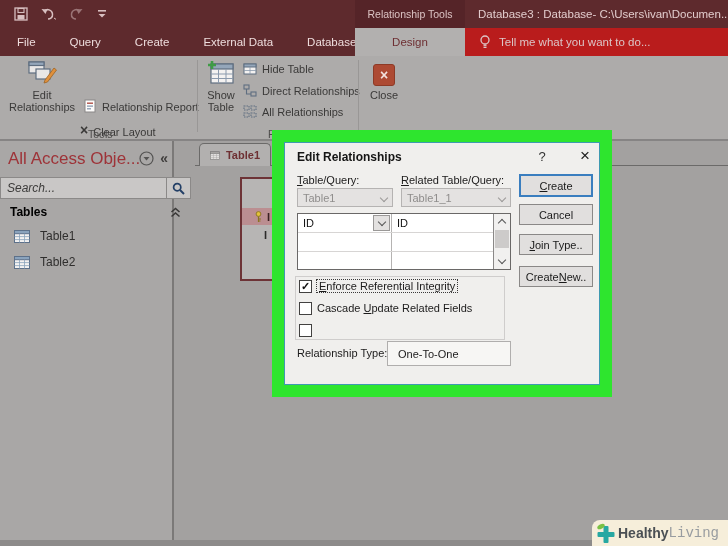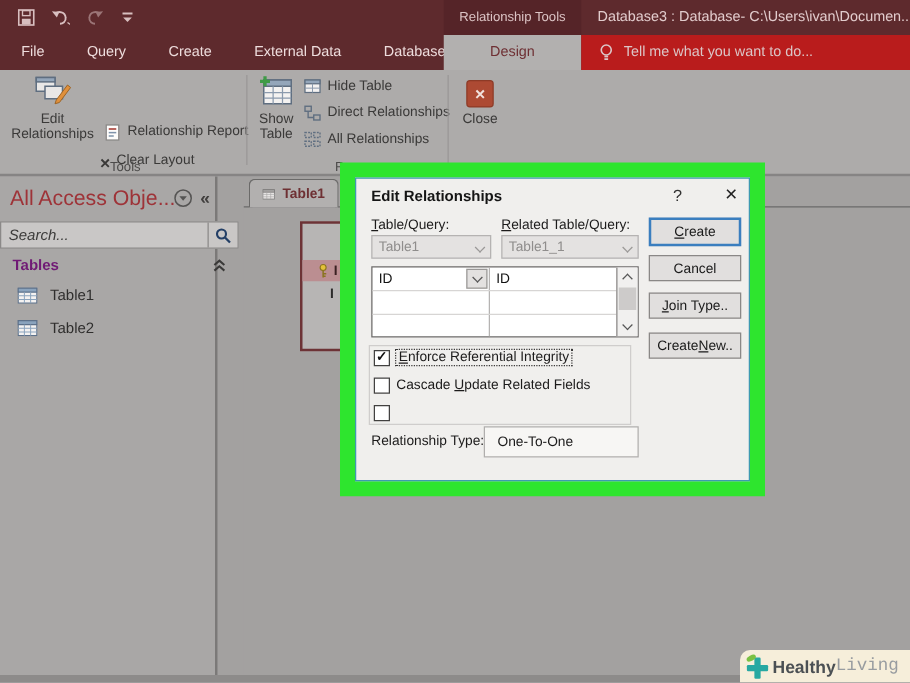--- a/index.html
+++ b/index.html
@@ -29,42 +29,42 @@
   .tellme { left:465px; top:0; width:263px; height:28px; background:#b91c1c; display:flex;
             align-items:center; color:#dcc6c7; font-size:11.5px; gap:8px; padding-left:14px; }
 
   
   .ribbon { left:0; top:56px; width:728px; height:85px; background:#adabaa;
             border-bottom:2px solid #868484; z-index:4; }
   .rb-sep { position:absolute; top:4px; width:1px; height:72px; background:#999796; }
   .rb-group-label { position:absolute; top:72px; font-size:10.5px; color:#4c4b4a; }
   .big-btn { position:absolute; display:flex; flex-direction:column; align-items:center; }
   .big-btn .lbl { font-size:11px; color:#3a3938; text-align:center; line-height:12px; margin-top:3px; }
-  .small-btn { position:absolute; display:flex; align-items:flex-start; gap:5px;
+  .small-btn { position:absolute; display:flex; align-items:flex-end; gap:5px;
                font-size:11px; color:#3a3938; white-space:nowrap; }
   .close-x { width:22px; height:22px; background:#ad4a33; border:1px solid #8d3a26; border-radius:3px;
              color:#f2e2de; font-size:14px; font-weight:bold; display:flex; align-items:center; justify-content:center; }
 
   
   .sidebar { left:0; top:141px; width:174px; height:399px; background:#a9a7a6;
              border-right:2px solid #7b7978; z-index:3; }
   .nav-title { position:absolute; left:8px; top:8px; font-size:17px; color:#9e3338; white-space:nowrap; }
   .nav-title-icons { position:absolute; right:4px; top:9px; display:flex; align-items:center; gap:6px; color:#413f3e; }
   .shutter { font-size:14px; font-weight:bold; color:#413f3e; }
   .searchbox { position:absolute; left:0px; top:36px; width:191px; height:22px;
                background:#c9c7c6; border:1px solid #8b8988; display:flex; align-items:center; }
   .searchbox input { flex:1; height:100%; border:none; background:transparent; font-style:italic;
                      font-size:12px; color:#3c3b3a; padding-left:6px; outline:none;
                      font-family:"Liberation Sans", sans-serif; }
   .searchbox input::placeholder { color:#3c3b3a; opacity:1; }
   .search-btn { width:24px; height:100%; border-left:1px solid #8b8988; display:flex;
                 align-items:center; justify-content:center; }
   .nav-section { position:absolute; left:0; top:60px; width:191px; height:22px; display:flex;
                  align-items:center; justify-content:space-between; padding:0 10px; }
-  .nav-section .t { font-size:12px; font-weight:bold; color:#701a75; }
+  .nav-section .t { font-size:12px; font-weight:bold; color:#000000; }
   .nav-item { position:absolute; left:0; width:191px; height:22px; display:flex; align-items:center;
               gap:10px; padding-left:14px; font-size:12px; color:#2f2e2d; }
 
   
   .canvas { left:195px; top:141px; width:533px; height:399px; background:#a3a1a0; z-index:2; }
   .tabbar { position:absolute; left:0; top:0; width:533px; height:25px; border-bottom:1px solid #6b6a69; }
   .doc-tab { position:absolute; top:2px; height:23px; background:#b2b0af; border:1px solid #6b6a69;
              border-bottom:none; border-radius:5px 5px 0 0; display:flex; align-items:center;
              gap:6px; padding:0 10px; font-size:11px; color:#6e3033; font-weight:bold; }
   .fieldlist { position:absolute; left:45px; top:36px; width:60px; height:104px;

